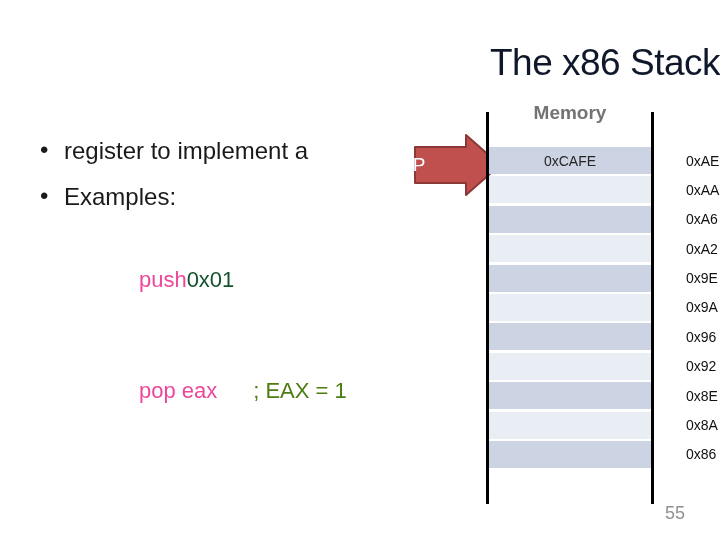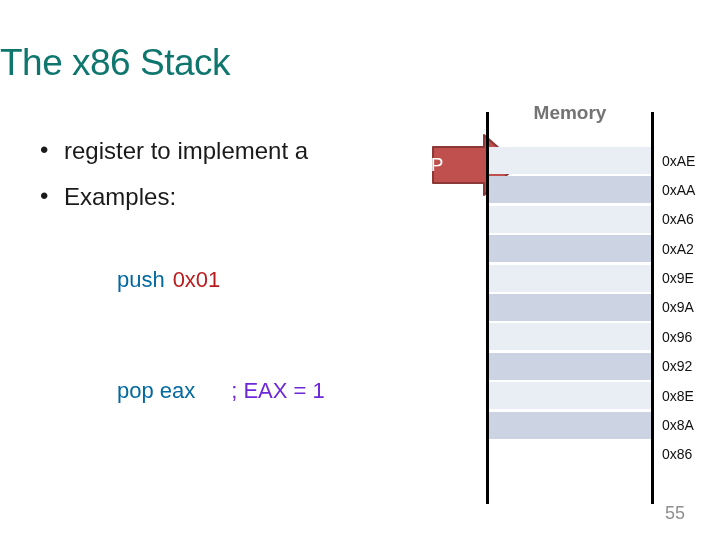--- a/index.html
+++ b/index.html
@@ -18,24 +18,24 @@
     background: #ffffff;
   }
 
   
   .title {
     position: absolute;
     top: 42px;
     left: 0;
     width: 720px;
     margin: 0;
-    text-align: left;
+    text-align: right;
     font-size: 37px;
     font-weight: 400;
-    color: #0f766e;
+    color: #0f172a;
     letter-spacing: -0.5px;
   }
 
   
   .content {
     position: absolute;
     left: 40px;
     top: 132px;
     width: 396px;
   }
@@ -56,28 +56,28 @@
   }
   .code-block {
     margin-top: 8px;
     padding-left: 28px;
   }
   .code-line {
     font-size: 22px;
     line-height: 37px;
     white-space: pre;
   }
-  .code-mn { color: #0369a1; }
-  .code-op { color: #b91c1c; margin-left: 8px; }
-  .code-comment { color: #6d28d9; margin-left: 36px; }
+  .code-mn { color: #ec4899; margin-left: 22px; }
+  .code-op { color: #14532d; }
+  .code-comment { color: #4d7c0f; margin-left: 36px; }
 
   
   .esp-arrow {
     position: absolute;
-    left: 398px;
+    left: 380px;
     top: 133px;
     width: 68px;
     height: 64px;
     padding-left: 34px;
   }
   .esp-arrow svg { display: block; }
   .esp-label {
     position: absolute;
     left: 1px;
     top: 14px;
@@ -143,20 +143,21 @@
     flex-direction: column;
     gap: 2.4px;
   }
   .mem-addr {
     height: 27px;
     display: flex;
     align-items: center;
     font-size: 14px;
     color: #111111;
     white-space: nowrap;
+    margin-left: 24px;
   }
 
   
   .page-num {
     position: absolute;
     left: 655px;
     top: 503px;
     width: 40px;
     text-align: center;
     font-size: 18px;
@@ -195,20 +196,21 @@
     </svg>
     <span class="esp-label">ESP</span>
   </div>
 
   <div class="memory">
     <div class="mem-header">Memory</div>
     <div class="vline left"></div>
     <div class="vline right"></div>
 
     <div class="mem-rows">
+      <div class="mem-row shade-dark">0xCAFE</div>
       <div class="mem-row shade-light"></div>
       <div class="mem-row shade-dark"></div>
       <div class="mem-row shade-light"></div>
       <div class="mem-row shade-dark"></div>
       <div class="mem-row shade-light"></div>
       <div class="mem-row shade-dark"></div>
       <div class="mem-row shade-light"></div>
       <div class="mem-row shade-dark"></div>
       <div class="mem-row shade-light"></div>
       <div class="mem-row shade-dark"></div>

